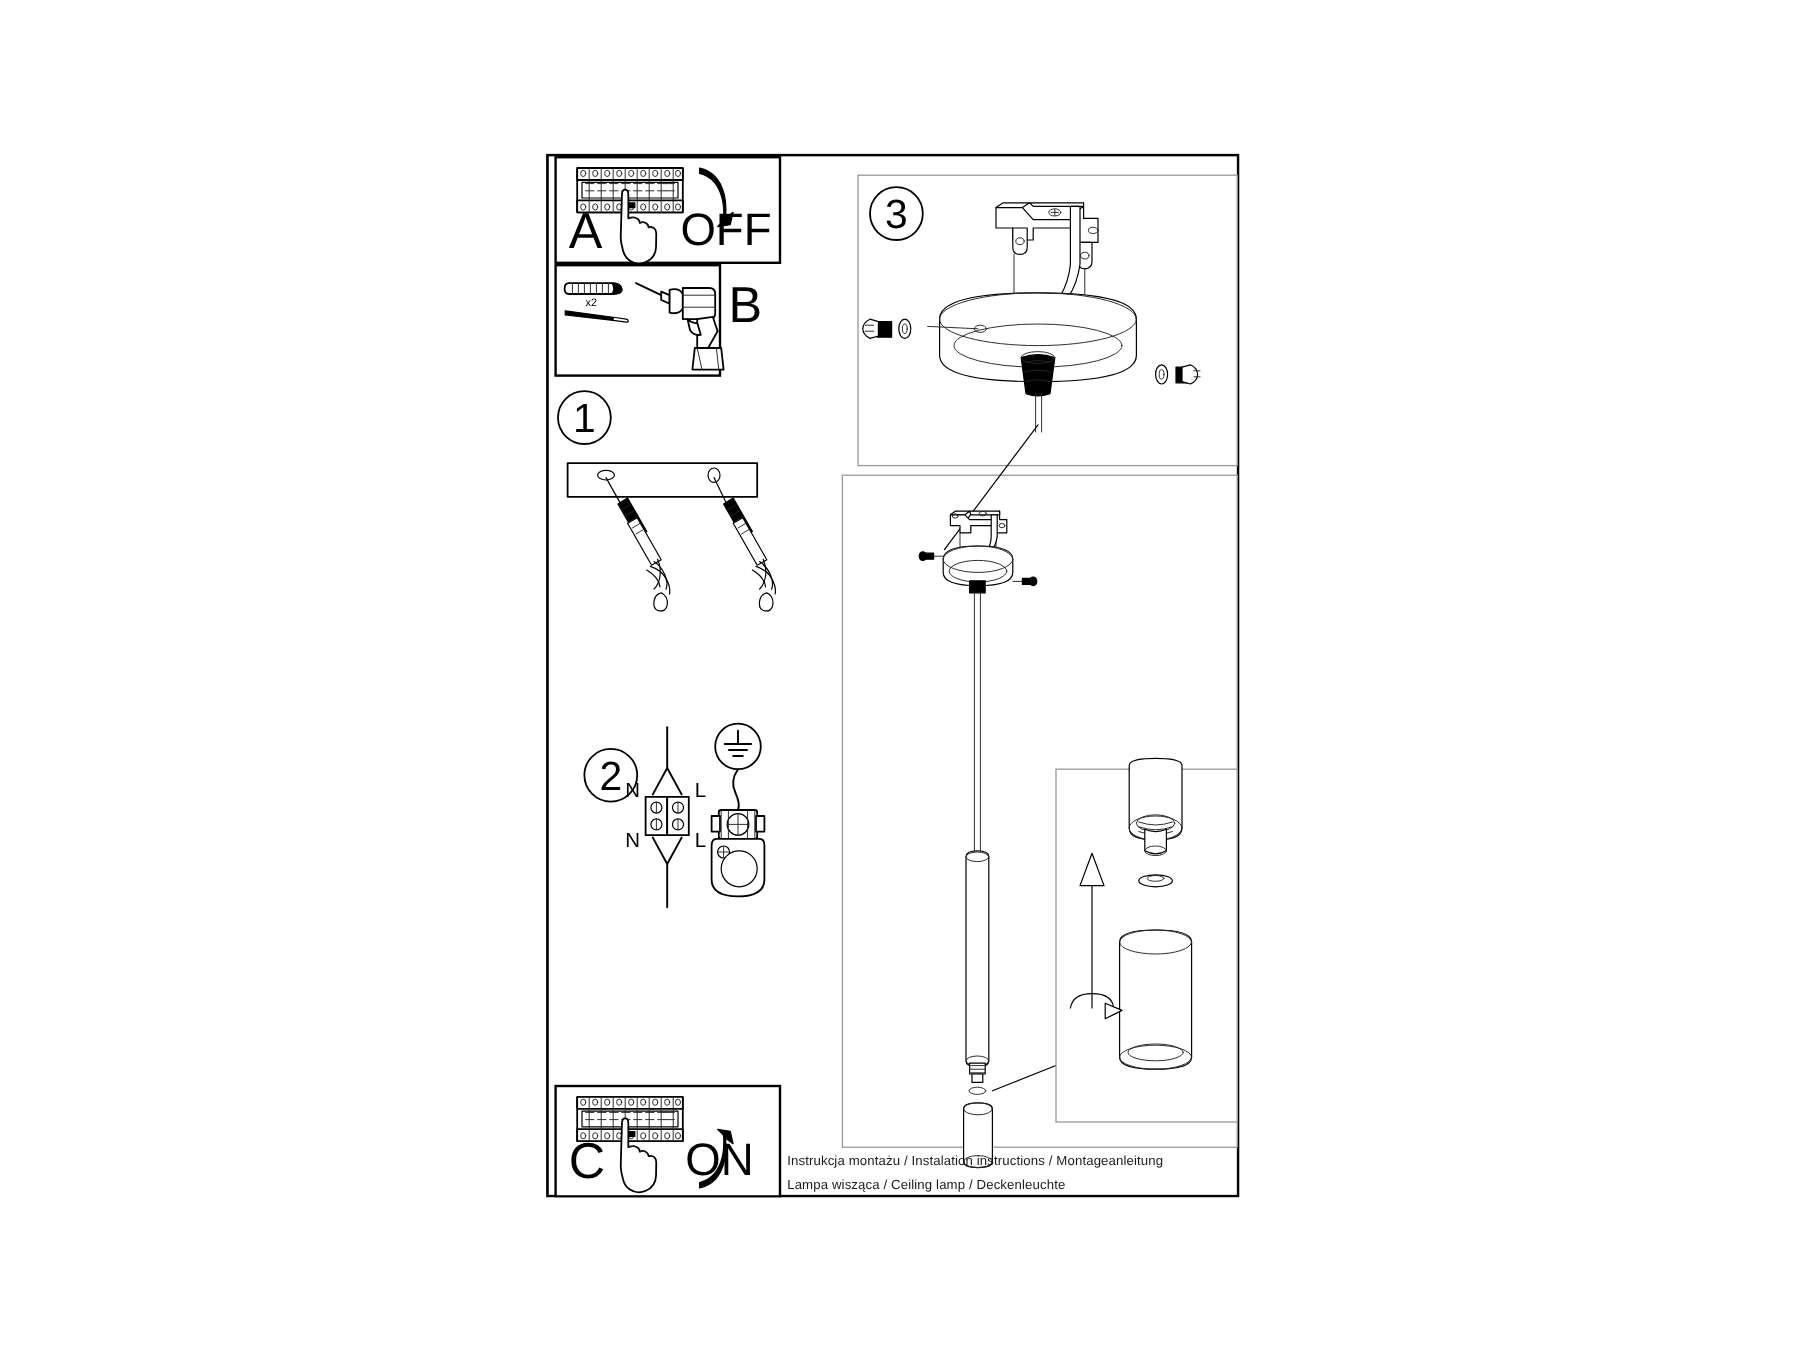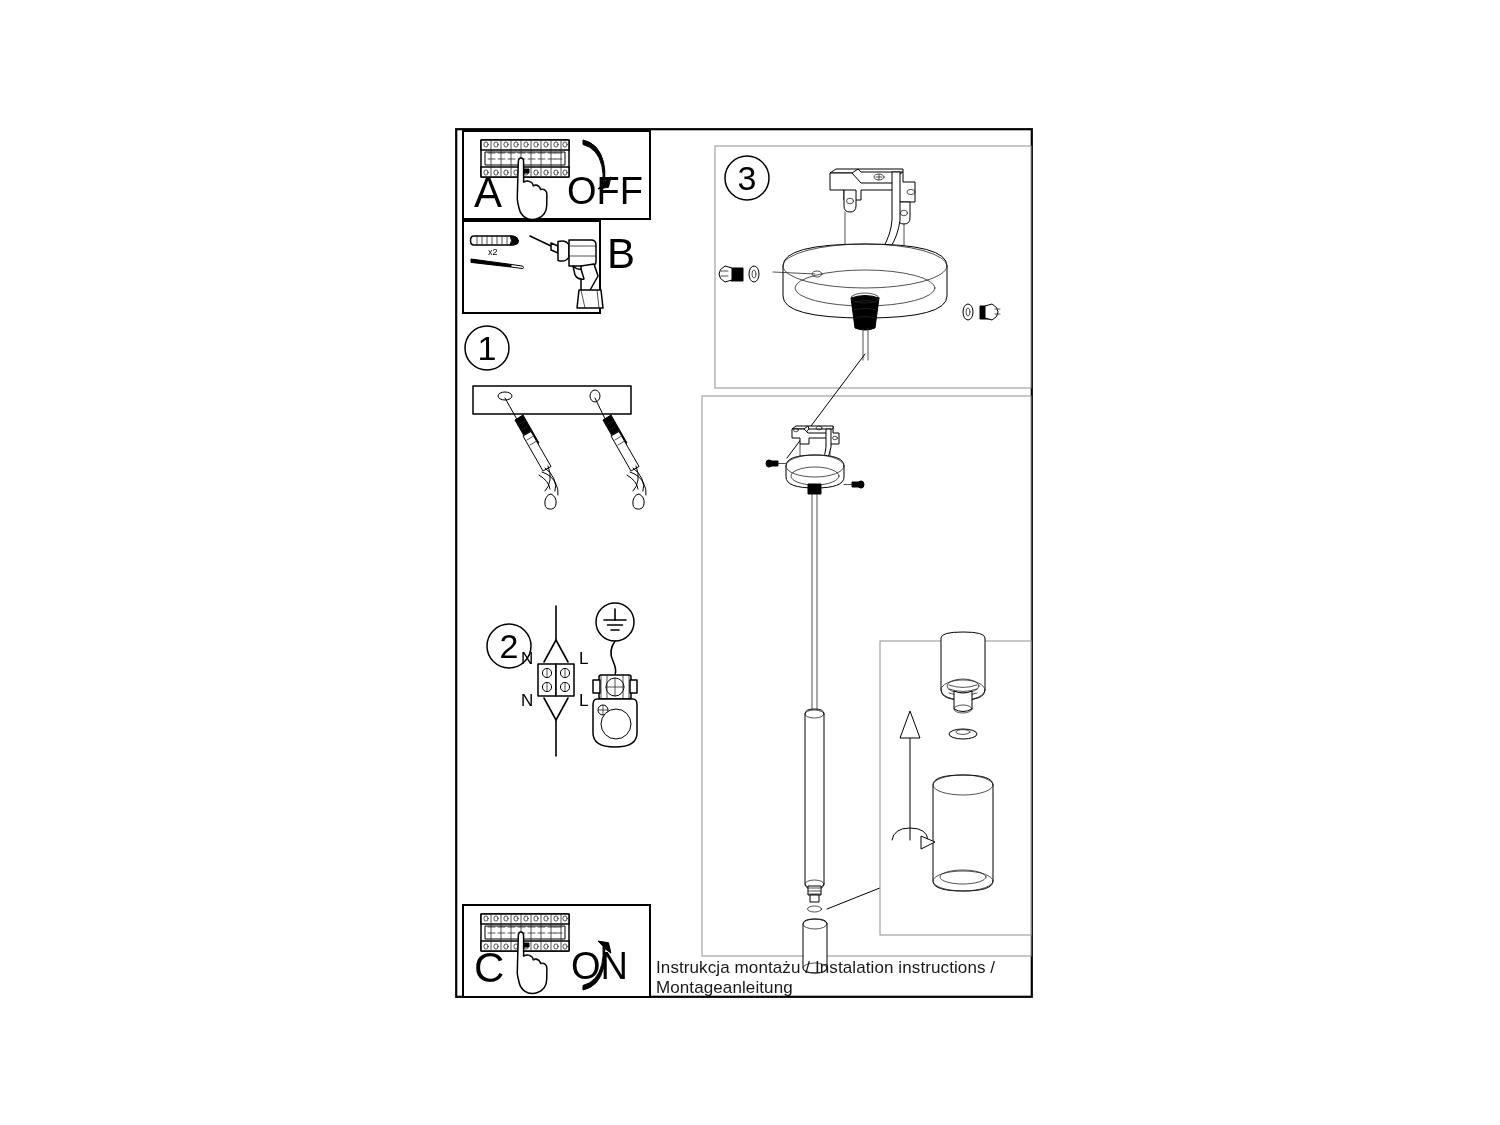--- a/index.html
+++ b/index.html
@@ -110,21 +110,21 @@
     fill: #000000;
   }
   .captions {
     position: absolute;
     left: 656px;
     top: 958px;
     width: 380px;
   }
   .captions div {
     font-family: "Liberation Sans", sans-serif;
-    font-size: 17px;
+    font-size: 11px;
     color: #1a1a1a;
     line-height: 20px;
     letter-spacing: 0.1px;
   }
 </style>
 </head>
 <body>
 
 <div id="sheet">
 
@@ -529,15 +529,16 @@
           <path class="ln-thin" d="M437 712 q2 -12 18 -12 q17 0 18 12"></path>
           <path class="fill-w-thin" d="M466 708 L480 714 L466 721 z"></path>
         </g>
       </g>
 
     </svg>
   </div>
 
   <div class="captions">
     <div>Instrukcja montażu / Instalation instructions / Montageanleitung</div>
+    <div>Lampa wisząca / Ceiling lamp / Deckenleuchte</div>
   </div>
 
 </div>
 
 </body></html>

